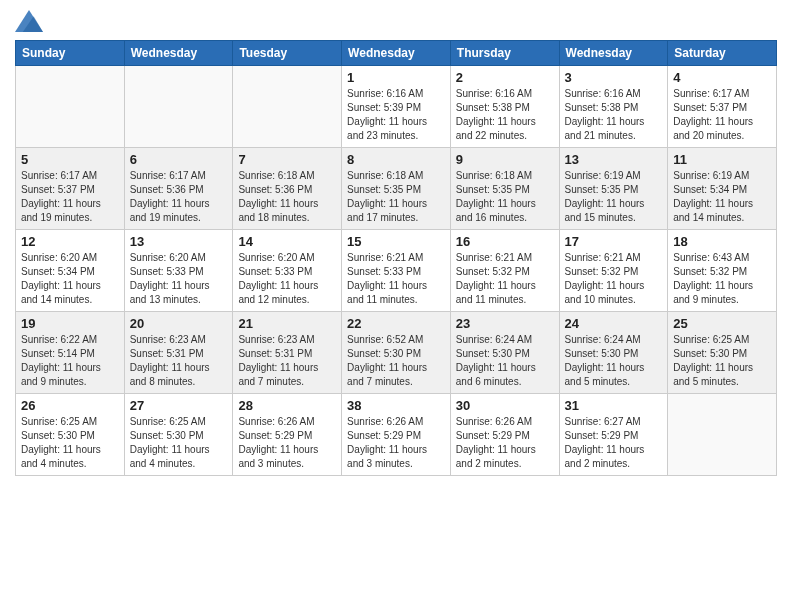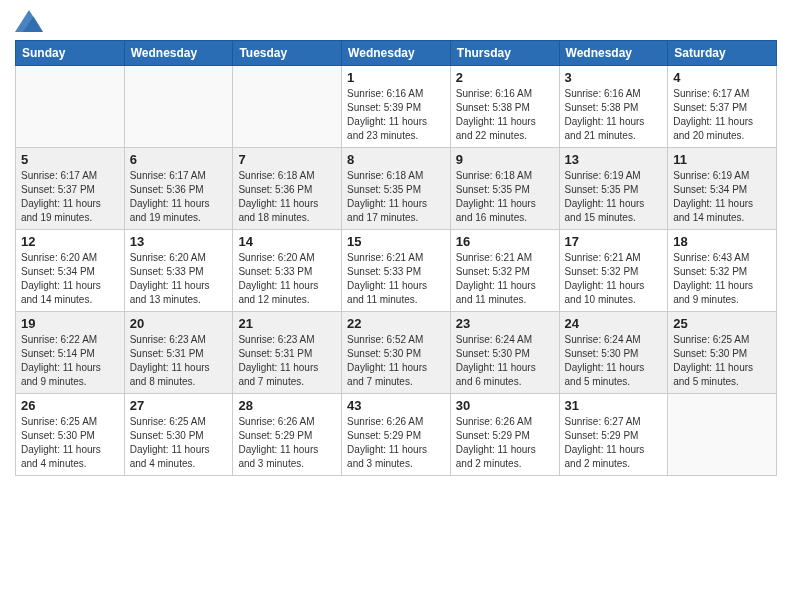--- a/index.html
+++ b/index.html
@@ -338,21 +338,21 @@
 and 4 minutes.</div>
           </td>
           <td>
             <span class="day-number">28</span>
             <div class="day-info">Sunrise: 6:26 AM
 Sunset: 5:29 PM
 Daylight: 11 hours
 and 3 minutes.</div>
           </td>
           <td>
-            <span class="day-number">43</span>
+            <span class="day-number">38</span>
             <div class="day-info">Sunrise: 6:26 AM
 Sunset: 5:29 PM
 Daylight: 11 hours
 and 3 minutes.</div>
           </td>
           <td>
             <span class="day-number">30</span>
             <div class="day-info">Sunrise: 6:26 AM
 Sunset: 5:29 PM
 Daylight: 11 hours

